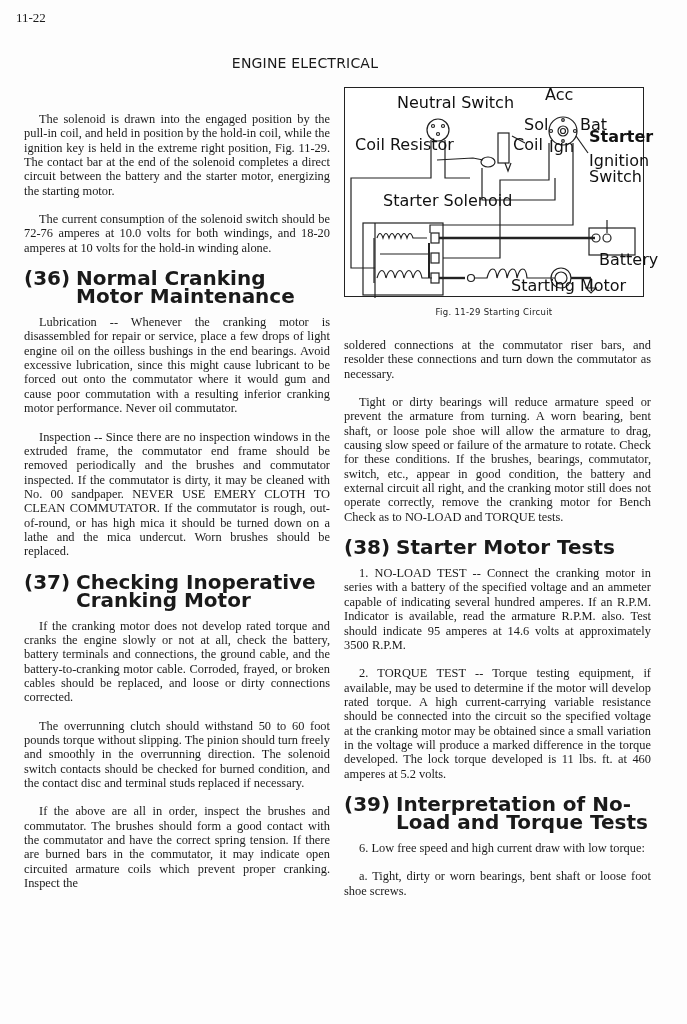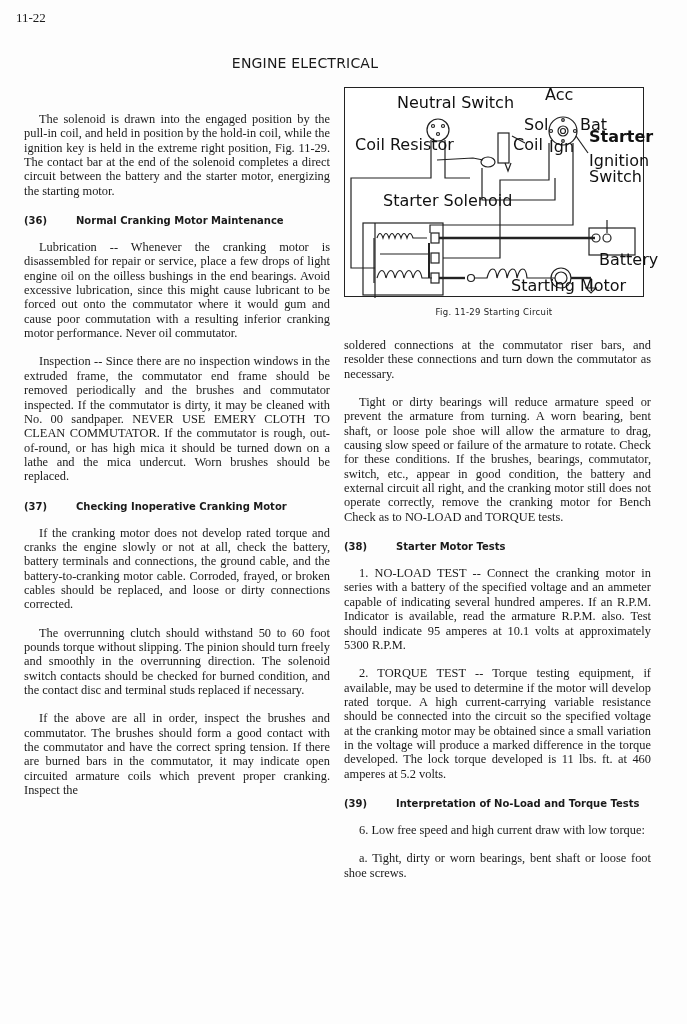--- a/index.html
+++ b/index.html
@@ -12,21 +12,21 @@
     position:absolute; left:0; width:610px; top:55px; text-align:center;
     font-family:"DejaVu Sans","Liberation Sans",sans-serif; font-size:14px; letter-spacing:0.2px;
   }
   .col { position:absolute; font-size:12.4px; line-height:14.35px; text-align:justify; }
   .colL { left:24px; width:306px; }
   .colR { left:344px; width:307px; }
   .p { margin:0 0 14px 0; text-indent:15px; }
   .p.noind { text-indent:0; }
   .hd {
     font-family:"DejaVu Sans","Liberation Sans",sans-serif; font-weight:bold;
-    font-size:10px; line-height:18px; display:flex; margin:0 0 10px 0; text-align:left;
+    font-size:20px; line-height:18px; display:flex; margin:0 0 10px 0; text-align:left;
   }
   .hd .num { width:52px; flex:none; }
   .hd .ttl { flex:1; }
   .figbox {
     position:absolute; left:344px; top:87px; width:300px; height:210px;
     border:1.5px solid #222; box-sizing:border-box; background:#fff;
   }
   .figbox svg { position:absolute; left:0; top:0; }
   .figlabel {
     position:absolute; font-family:"DejaVu Sans","Liberation Sans",sans-serif;
@@ -114,20 +114,21 @@
   <span class="figlabel" style="left:244px;top:66px;">Ignition</span>
   <span class="figlabel" style="left:244px;top:82px;">Switch</span>
   <span class="figlabel" style="left:38px;top:106px;">Starter Solenoid</span>
   <span class="figlabel" style="left:254px;top:165px;">Battery</span>
   <span class="figlabel" style="left:166px;top:191px;">Starting Motor</span>
 </div>
 <div class="caption">Fig. 11-29  Starting Circuit</div>
 
 <div class="col colL" style="top:112px;">
   <p class="p">The solenoid is drawn into the engaged position by the pull-in coil, and held in position by the hold-in coil, while the ignition key is held in the extreme right position, Fig. 11-29. The contact bar at the end of the solenoid completes a direct circuit between the battery and the starter motor, energizing the starting motor.</p>
+  <p class="p">The current consumption of the solenoid switch should be 72-76 amperes at 10.0 volts for both windings, and 18-20 amperes at 10 volts for the hold-in winding alone.</p>
   <div class="hd" style="margin-top:4px;">
     <span class="num">(36)</span>
     <span class="ttl">Normal Cranking Motor Maintenance</span>
   </div>
   <p class="p">Lubrication -- Whenever the cranking motor is disassembled for repair or service, place a few drops of light engine oil on the oilless bushings in the end bearings. Avoid excessive lubrication, since this might cause lubricant to be forced out onto the commutator where it would gum and cause poor commutation with a resulting inferior cranking motor performance. Never oil commutator.</p>
   <p class="p">Inspection -- Since there are no inspection windows in the extruded frame, the commutator end frame should be removed periodically and the brushes and commutator inspected. If the commutator is dirty, it may be cleaned with No. 00 sandpaper. NEVER USE EMERY CLOTH TO CLEAN COMMUTATOR. If the commutator is rough, out-of-round, or has high mica it should be turned down on a lathe and the mica undercut. Worn brushes should be replaced.</p>
   <div class="hd" style="margin-top:4px;">
     <span class="num">(37)</span>
     <span class="ttl">Checking Inoperative Cranking Motor</span>
   </div>
@@ -136,21 +137,21 @@
   <p class="p">If the above are all in order, inspect the brushes and commutator. The brushes should form a good contact with the commutator and have the correct spring tension. If there are burned bars in the commutator, it may indicate open circuited armature coils which prevent proper cranking. Inspect the</p>
 </div>
 
 <div class="col colR" style="top:338px;">
   <p class="p noind">soldered connections at the commutator riser bars, and resolder these connections and turn down the commutator as necessary.</p>
   <p class="p">Tight or dirty bearings will reduce armature speed or prevent the armature from turning. A worn bearing, bent shaft, or loose pole shoe will allow the armature to drag, causing slow speed or failure of the armature to rotate. Check for these conditions. If the brushes, bearings, commutator, switch, etc., appear in good condition, the battery and external circuit all right, and the cranking motor still does not operate correctly, remove the cranking motor for Bench Check as to NO-LOAD and TORQUE tests.</p>
   <div class="hd" style="margin-top:4px;">
     <span class="num">(38)</span>
     <span class="ttl">Starter Motor Tests</span>
   </div>
-  <p class="p">1. NO-LOAD TEST -- Connect the cranking motor in series with a battery of the specified voltage and an ammeter capable of indicating several hundred amperes. If an R.P.M. Indicator is available, read the armature R.P.M. also. Test should indicate 95 amperes at 10.1 volts at approximately 5300 R.P.M.</p>
+  <p class="p">1. NO-LOAD TEST -- Connect the cranking motor in series with a battery of the specified voltage and an ammeter capable of indicating several hundred amperes. If an R.P.M. Indicator is available, read the armature R.P.M. also. Test should indicate 95 amperes at 14.6 volts at approximately 3500 R.P.M.</p>
   <p class="p">2. TORQUE TEST -- Torque testing equipment, if available, may be used to determine if the motor will develop rated torque. A high current-carrying variable resistance should be connected into the circuit so the specified voltage at the cranking motor may be obtained since a small variation in the voltage will produce a marked difference in the torque developed. The lock torque developed is 11 lbs. ft. at 460 amperes at 5.2 volts.</p>
   <div class="hd" style="margin-top:8px;">
     <span class="num">(39)</span>
     <span class="ttl">Interpretation of No-Load and Torque Tests</span>
   </div>
   <p class="p">6. Low free speed and high current draw with low torque:</p>
   <p class="p">a. Tight, dirty or worn bearings, bent shaft or loose foot shoe screws.</p>
 </div>
 
 </body></html>

